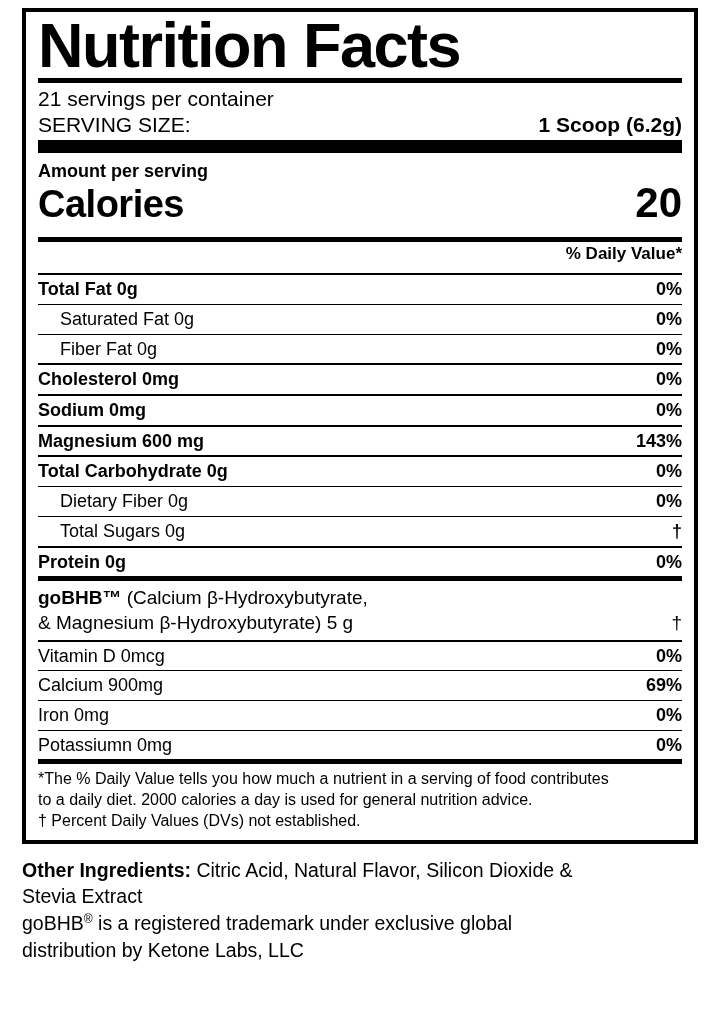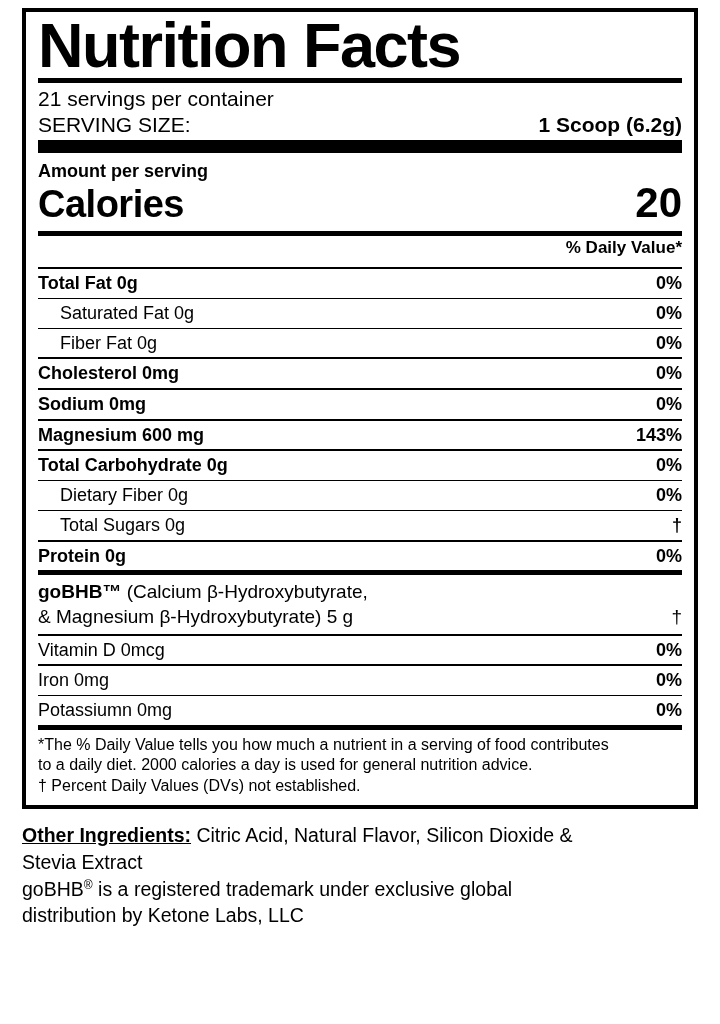--- a/index.html
+++ b/index.html
@@ -69,21 +69,21 @@
     font-size: 18px;
     font-weight: bold;
     padding: 2px 0 0 0;
     margin-top: 6px;
   }
 
   .calories-row {
     display: flex;
     justify-content: space-between;
     align-items: baseline;
-    padding-bottom: 7px;
+    padding-bottom: 13px;
   }
   .calories-label {
     font-size: 38px;
     font-weight: bold;
     letter-spacing: -0.5px;
     line-height: 1.0;
   }
   .calories-value {
     font-size: 42px;
     font-weight: bold;
@@ -131,21 +131,21 @@
     padding: 5px 0 2px 0;
   }
 
   
   .other {
     width: 676px;
     margin: 14px auto 0 auto;
     font-size: 19.5px;
     line-height: 1.32;
   }
-  .other b { font-weight: bold; text-decoration: underline; }
+  .other b { font-weight: bold; }
   .other-line { padding-bottom: 1px; }
   sup { font-size: 0.62em; vertical-align: super; }
 </style>
 </head>
 <body>
 
 <div class="page">
 
   <div class="panel">
 
@@ -247,20 +247,24 @@
     </div>
 
     <div class="rule-thin"></div>
 
     <div class="row plain">
       <span class="label">Vitamin D 0mcg</span>
       <span class="val">0%</span>
     </div>
     <div class="rule-hair"></div>
 
+    <div class="row plain">
+      <span class="label">Calcium 900mg</span>
+      <span class="val">69%</span>
+    </div>
     <div class="rule-hair"></div>
 
     <div class="row plain">
       <span class="label">Iron 0mg</span>
       <span class="val">0%</span>
     </div>
     <div class="rule-hair"></div>
 
     <div class="row plain">
       <span class="label">Potassiumn 0mg</span>

